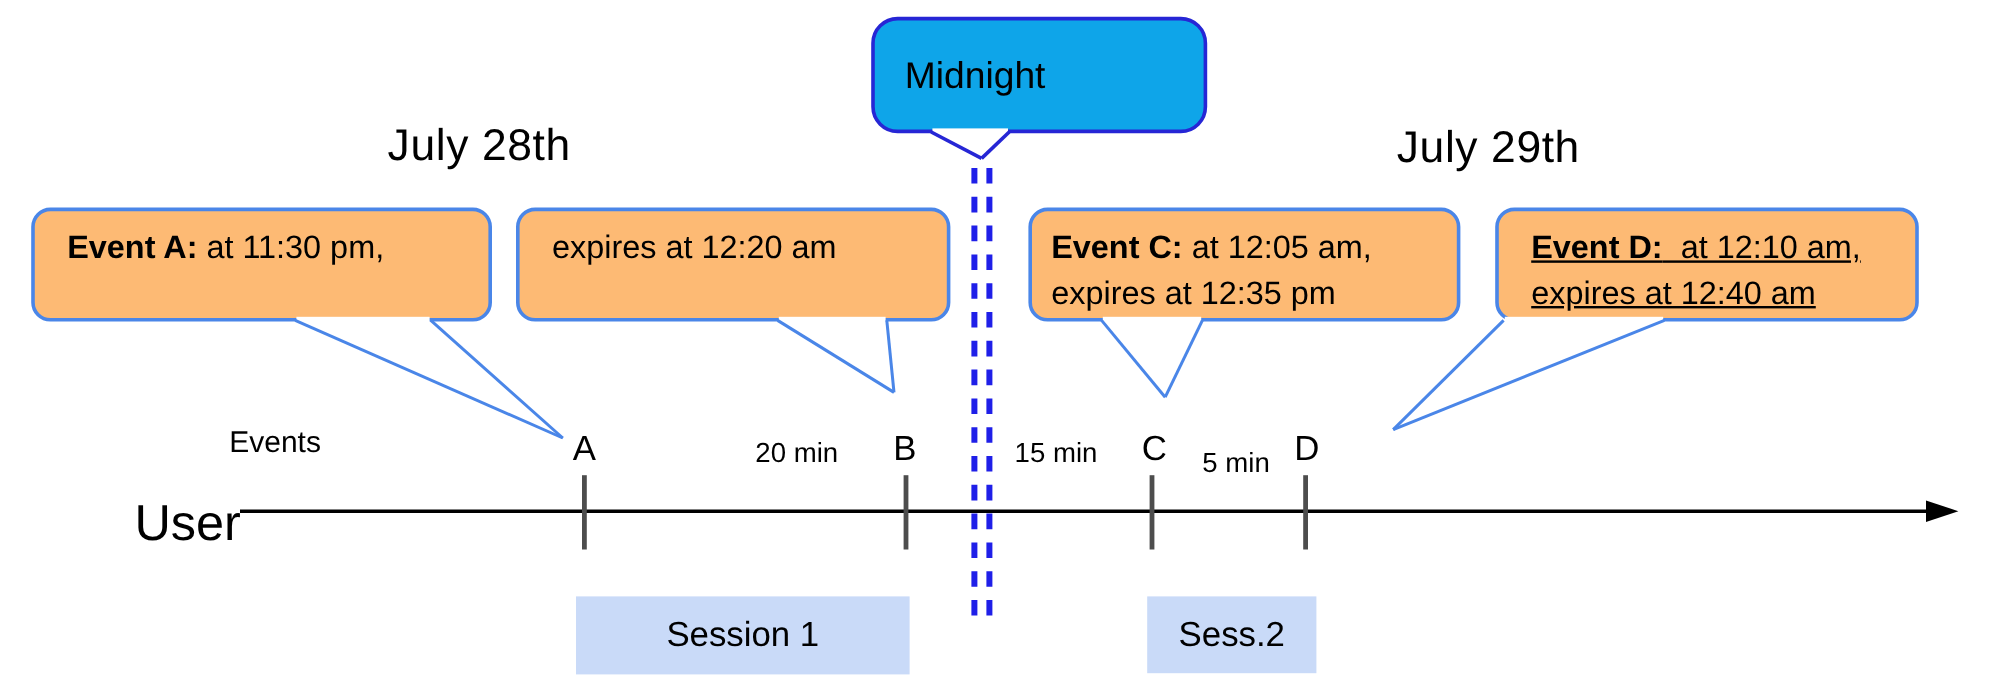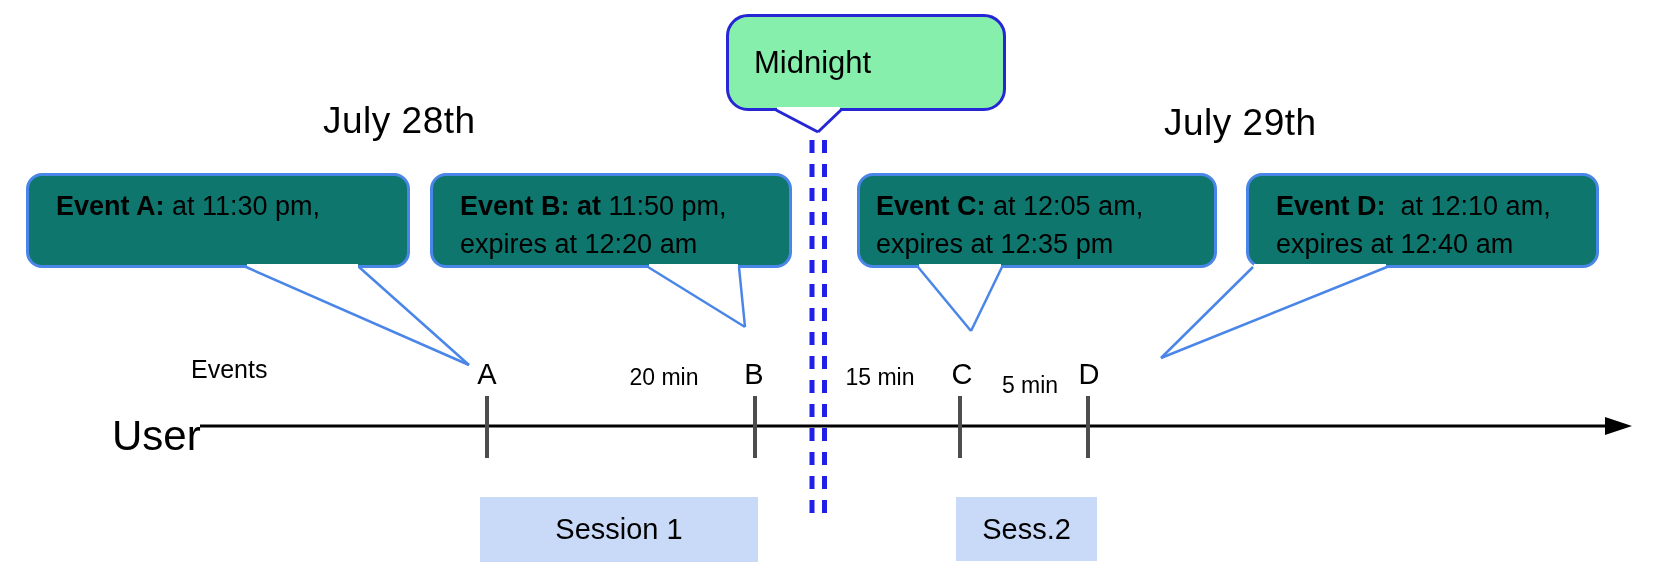--- a/index.html
+++ b/index.html
@@ -14,35 +14,35 @@
   }
   .abs{position:absolute;}
   .date-label{font-size:37px;letter-spacing:0.5px;}
   .callout{
     position:absolute;
     top:173px;
     height:95px;
     border:3px solid #4a86e8;
     border-radius:16px;
     box-sizing:border-box;
-    background:#0f766e;
+    background:#fdba74;
     padding:11px 0 0 27px;
     font-size:27px;
     line-height:38px;
     z-index:1;
   }
   .callout .ln{white-space:pre;}
   .midnight-bubble{
     position:absolute;
     left:726px; top:14px;
     width:280px; height:97px;
     border:3px solid #2626d5;
     border-radius:22px;
     box-sizing:border-box;
-    background:#86efac;
+    background:#0ea5e9;
     display:flex; align-items:center;
     padding-left:25px;
     font-size:31px;
     z-index:1;
   }
   .axis-events-label{left:191px;top:355px;font-size:25px;}
   .axis-user-label{left:112px;top:412px;font-size:42px;}
   .tick-label{position:absolute;top:358px;font-size:29px;transform:translateX(-50%);}
   .interval-label{position:absolute;font-size:23px;transform:translateX(-50%);}
   .session-box{
@@ -70,30 +70,29 @@
 
   <div class="midnight-bubble">
     <span>Midnight</span>
   </div>
 
   <div class="callout" style="left:26px;width:384px;">
     <div class="ln"><b>Event A:</b><span> at 11:30 pm,</span></div>
   </div>
 
   <div class="callout" style="left:430px;width:362px;">
-    <div class="ln"><b>Event B: at</b><span> 11:50 pm,</span></div>
     <div class="ln">expires at 12:20 am</div>
   </div>
 
   <div class="callout" style="left:857px;width:360px;padding-left:16px;">
     <div class="ln"><b>Event C:</b><span> at 12:05 am,</span></div>
     <div class="ln">expires at 12:35 pm</div>
   </div>
 
-  <div class="callout" style="left:1246px;width:353px;">
+  <div class="callout" style="left:1246px;width:353px;text-decoration:underline;">
     <div class="ln"><b>Event D:</b><span>  at 12:10 am,</span></div>
     <div class="ln">expires at 12:40 am</div>
   </div>
 
   <div class="abs axis-events-label">Events</div>
   <div class="abs axis-user-label">User</div>
 
   <div class="tick-label" style="left:487px;">A</div>
   <div class="tick-label" style="left:754px;">B</div>
   <div class="tick-label" style="left:962px;">C</div>

